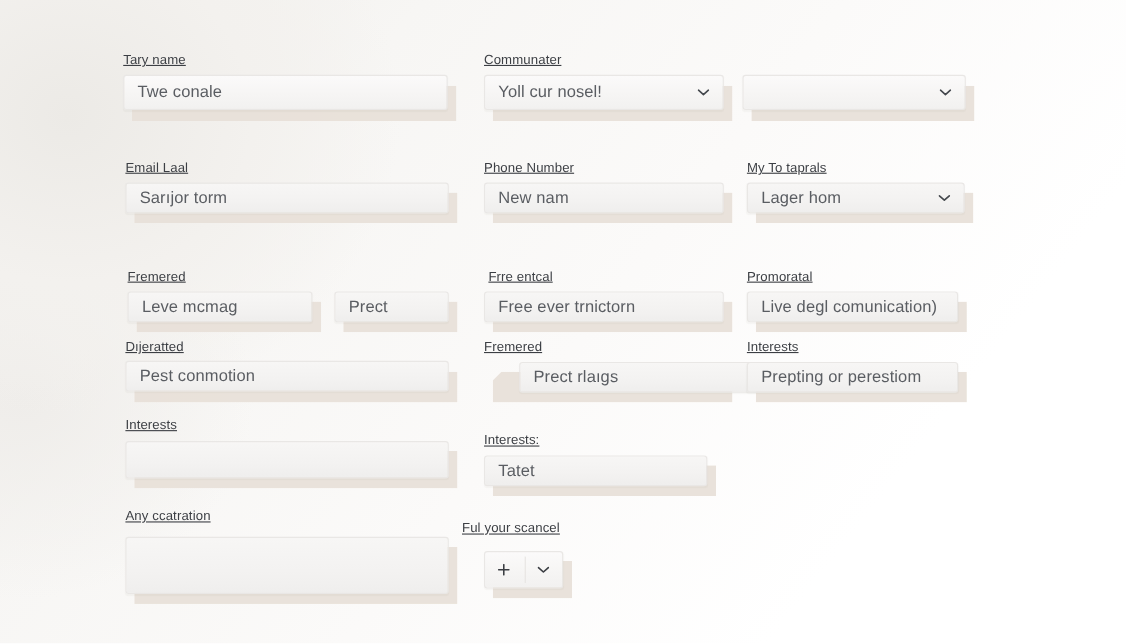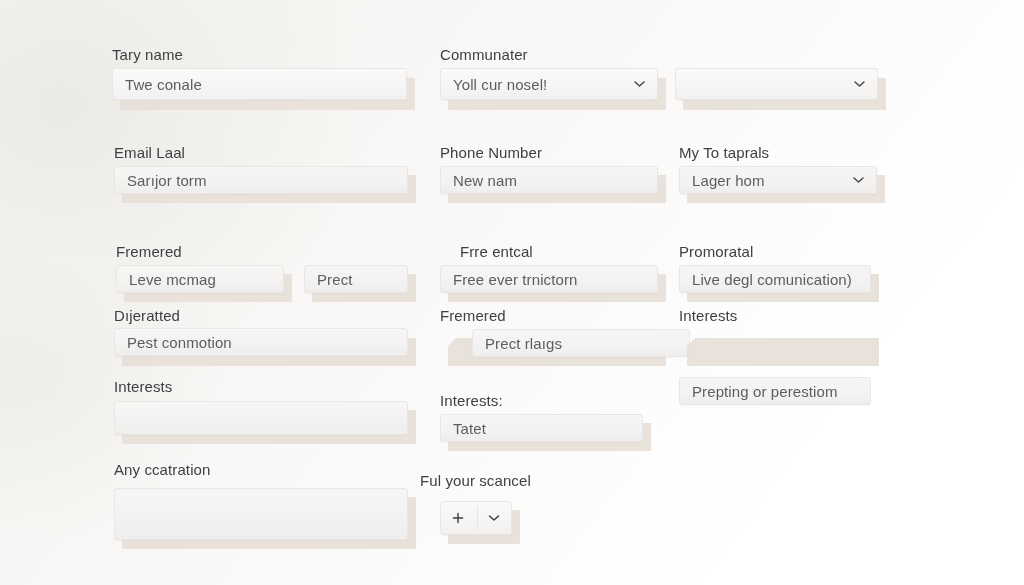--- a/index.html
+++ b/index.html
@@ -27,26 +27,27 @@
   }
 
   
 
   .fld-wrap {
     position: absolute;
   }
 
   .label {
     position: absolute;
-    font-size: 15px;
+    font-size: 12px;
     line-height: 13px;
     color: #3c3f44;
     letter-spacing: 0.1px;
     white-space: nowrap;
     font-weight: 400;
+    text-decoration: underline;
   }
 
   
   .shadow {
     position: absolute;
     background: #e8e0d8;
     opacity: 0.92;
     filter: blur(0.4px);
   }
 
@@ -197,21 +198,21 @@
 
   <div class="fld-wrap">
     <div class="shadow" style="left:312px; top:274px; width:104px; height:28px;
          clip-path: polygon(8px 0, 100% 0, 100% 100%, 0 100%, 0 8px);"></div>
     <div class="control plain" style="left:304px; top:265px; width:104px; height:28px;">
       <span class="ctl-text">Prect</span>
     </div>
   </div>
 
   <div class="fld-wrap">
-    <div class="label" style="left:460px; top:245px;">Frre entcal</div>
+    <div class="label" style="left:444px; top:245px;">Frre entcal</div>
     <div class="shadow" style="left:448px; top:274px; width:218px; height:28px;
          clip-path: polygon(8px 0, 100% 0, 100% 100%, 0 100%, 0 8px);"></div>
     <div class="control plain" style="left:440px; top:265px; width:218px; height:28px;">
       <span class="ctl-text">Free ever trnictorn</span>
     </div>
   </div>
 
   <div class="fld-wrap">
     <div class="label" style="left:679px; top:245px;">Promoratal</div>
     <div class="shadow" style="left:687px; top:274px; width:192px; height:28px;
@@ -236,21 +237,21 @@
          clip-path: polygon(8px 0, 100% 0, 100% 100%, 0 100%, 0 8px);"></div>
     <div class="control plain" style="left:440px; top:329px; width:218px; height:28px;margin-left:32px;">
       <span class="ctl-text">Prect rlaıgs</span>
     </div>
   </div>
 
   <div class="fld-wrap">
     <div class="label" style="left:679px; top:309px;">Interests</div>
     <div class="shadow" style="left:687px; top:338px; width:192px; height:28px;
          clip-path: polygon(8px 0, 100% 0, 100% 100%, 0 100%, 0 8px);"></div>
-    <div class="control plain" style="left:679px; top:329px; width:192px; height:28px;margin-top:48px;">
+    <div class="control plain" style="left:679px; top:329px; width:192px; height:28px;">
       <span class="ctl-text">Prepting or perestiom</span>
     </div>
   </div>
 
   <div class="fld-wrap">
     <div class="label" style="left:114px; top:380px;">Interests</div>
     <div class="shadow" style="left:122px; top:410px; width:294px; height:34px;
          clip-path: polygon(8px 0, 100% 0, 100% 100%, 0 100%, 0 8px);"></div>
     <div class="control plain" style="left:114px; top:401px; width:294px; height:34px;">
       <span class="ctl-text"></span>

